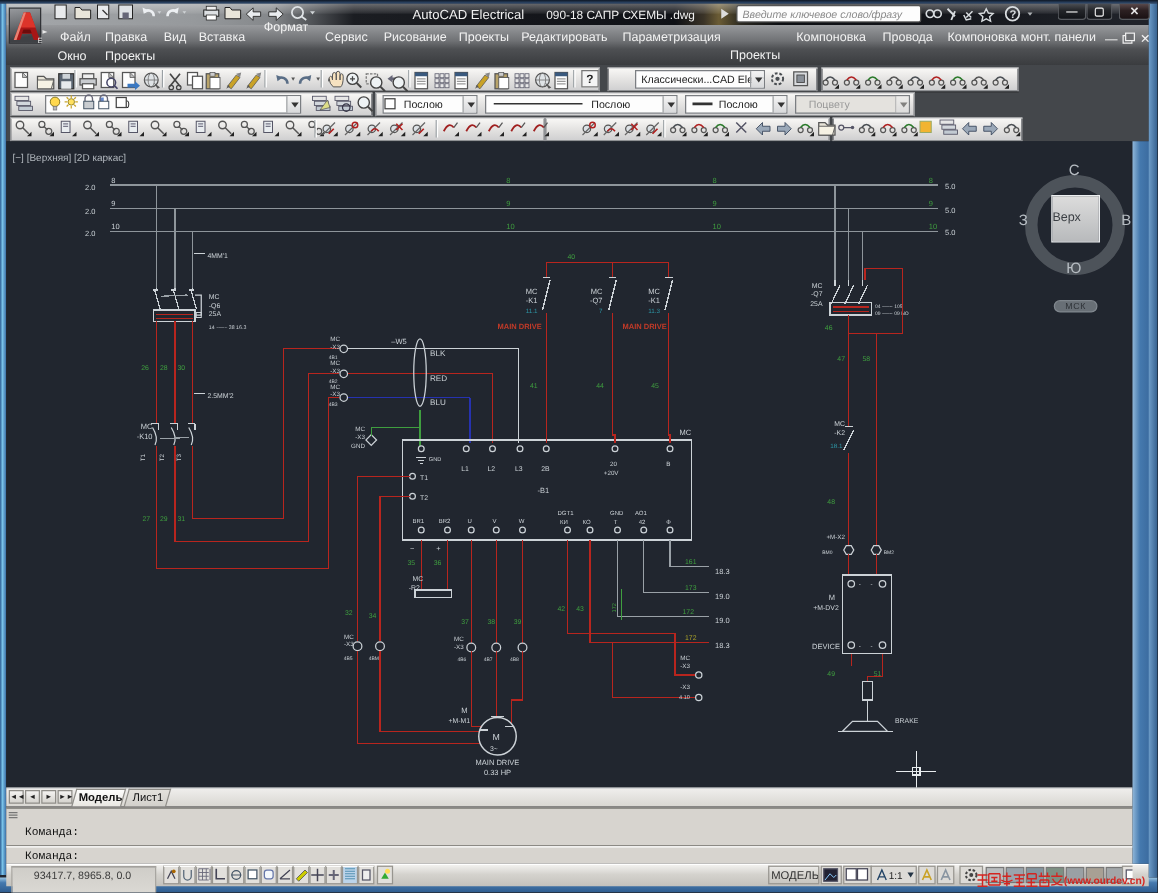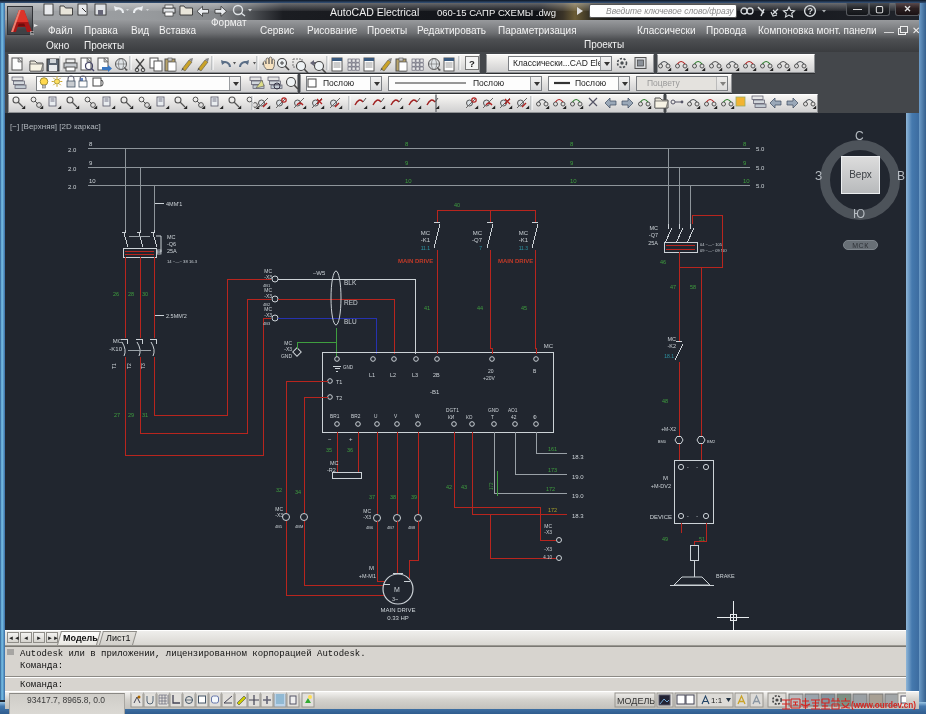--- a/index.html
+++ b/index.html
@@ -7,35 +7,35 @@
 
 #topnavy{left:0;top:0;width:926px;height:3px;background:linear-gradient(#0e1724,#35537a)}
 #lborder{left:0;top:3px;width:5px;height:697px;background:linear-gradient(90deg,#2e5e94,#79c2e8 40%,#3a6ca4)}
 #rborder{left:906px;top:113px;width:20px;height:578px;background:linear-gradient(90deg,#8fb6d8,#4579ae 30%,#39689c 75%,#16304e)}
 #rborder2{left:919px;top:3px;width:7px;height:699px;background:linear-gradient(90deg,#6d9cc8,#35608e)}
 #bborder{left:0;top:702px;width:926px;height:12px;background:linear-gradient(#9cc7e4,#4579ae 35%,#2f5c8e)}
 
 #title{left:5px;top:3px;width:916px;height:17px;background:linear-gradient(90deg,#a4a7aa 0px,#96999c 150px,#85888b 212px,#4e5155 246px,#1b1d22 278px,#0f1116 535px,#3a3327 558px,#6b5c35 570px,#2a2820 588px,#0c0e12 618px,#15171c 760px,#20232a 901px)}
 #title:after{content:"";position:absolute;left:0;top:0;width:100%;height:8px;background:linear-gradient(rgba(255,255,255,.35),rgba(255,255,255,.06))}
 .ttext{color:#f0f0f0;font-size:11px;white-space:pre;z-index:5}
-#search{left:589px;top:4px;width:148px;height:14px;background:#fdfdfd;border:1px solid #555;border-radius:2px;z-index:6;color:#8a8a8a;font-style:italic;font-size:8.5px;line-height:12px;padding-left:16px;overflow:hidden}
+#search{left:589px;top:4px;width:148px;height:14px;background:#fdfdfd;border:1px solid #555;border-radius:2px;z-index:6;color:#8a8a8a;font-style:italic;font-size:8.5px;line-height:12px;padding-left:4px;overflow:hidden}
 .winbtn{top:3px;height:13px;z-index:7;border:1px solid #585b60;border-top:none;background:linear-gradient(#4b4e53,#232529 45%,#121418);border-radius:0 0 3px 3px;color:#e8e8e8;text-align:center;font-size:9px;line-height:12px;font-weight:bold}
 
 #menubar{left:5px;top:20px;width:914px;height:32px;background:linear-gradient(#989a9d,#6f7174 40%,#4e5053 60%,#3a3c3f)}
 .mi{color:#f2f2f2;font-size:10px;white-space:nowrap;z-index:5}
 
 #tbzone{left:5px;top:52px;width:914px;height:61px;background:#44474b}
 .strip{position:absolute;background:linear-gradient(#f8f7f5,#e2e1e0 55%,#d0d0d1);border:1px solid #8f9194;border-top-color:#fff;box-shadow:0 1px 0 #2e3033}
 .combo{position:absolute;background:#fdfdfd;border:1px solid #7b7e82;font-size:8.5px;color:#222;line-height:13px;white-space:nowrap;overflow:hidden}
 .cbtn{position:absolute;width:11px;background:linear-gradient(#f4f4f4,#d8d9db);border-left:1px solid #9a9da0}
 .cbtn:after{content:"";position:absolute;left:2.5px;top:5px;border:3px solid transparent;border-top:4px solid #333}
 
 #canvas{left:5px;top:113px;width:900px;height:517px;background:#21262f}
 #vcube{left:820px;top:140px;width:80px;height:80px;border-radius:50%;border:10px solid rgba(118,124,131,.52)}
-#vsq{left:841px;top:156px;width:39px;height:38px;background:linear-gradient(#dcdcdc,#b8babc);border:1px solid #eceef0;color:#3c4045;font-size:10px;text-align:center;line-height:35px}
+#vsq{left:841px;top:156px;width:39px;height:38px;background:linear-gradient(#dcdcdc,#b8babc);border:1px solid #eceef0;color:#3c4045;font-size:10px;text-align:left;line-height:35px}
 .vlet{color:#b6bcc2;font-size:12px;z-index:4}
 #mck{left:843px;top:240px;width:35px;height:10px;background:#686f76;border:1px solid #7f868d;border-radius:5px;color:#2e3237;font-size:7px;text-align:center;line-height:9px;letter-spacing:.5px}
 
 #tabbar{left:5px;top:630px;width:901px;height:16px;background:linear-gradient(#efeeec,#d9d7d2);border-top:1px solid #fff;border-bottom:1px solid #9a9892}
 .navb{position:absolute;top:632px;width:12px;height:11px;background:linear-gradient(#f4f3f1,#d5d3ce);border:1px solid #8f8d88;color:#222;font-size:6px;text-align:center;line-height:10px}
 .tab{position:absolute;top:631px;height:14px;font-size:9px;color:#111;line-height:14px;z-index:3}
 
 #cmdwin{left:5px;top:646px;width:901px;height:45px;background:#d7d4cf;border-top:1px solid #7a7873;font-family:"Liberation Mono",monospace;font-size:9px;color:#111}
 .cmdline{position:absolute;white-space:pre;font-family:"Liberation Mono",monospace;font-size:9px;color:#111}
 
@@ -65,21 +65,21 @@
       <rect x="165" y="5" width="8" height="3" fill="#eee" stroke="#222" stroke-width=".6"></rect>
       <rect x="165" y="12" width="8" height="4" fill="#fff" stroke="#222" stroke-width=".6"></rect>
       <path d="M180 6h4l1.5 2h7v7h-12.5z" fill="#e8e5da" stroke="#222" stroke-width=".8"></path>
       <path d="M208.5 9.5h-6v-3.2l-5.5 5 5.5 5v-3.2h6z" fill="#e9ecef" stroke="#222" stroke-width=".7"></path>
       <path d="M215 9.5h6v-3.2l5.5 5-5.5 5v-3.2h-6z" fill="#e9ecef" stroke="#222" stroke-width=".7"></path>
       <circle cx="238" cy="10" r="4.5" fill="none" stroke="#dfe3e6" stroke-width="1.4"></circle>
       <path d="M241 13l4 3" stroke="#dfe3e6" stroke-width="1.4"></path>
       <path d="M248 9l4 0-2 2.5z" fill="#cfd3d6"></path>
     </svg>
 <div class="abs ttext" style="left:330px;top:6px;font-size:10.5px">AutoCAD Electrical</div>
-<div class="abs ttext" style="left:437px;top:6.5px;font-size:9.5px">060-15 САПР СХЕМЫ .dwg</div>
+<div class="abs ttext" style="left:437px;top:6.5px;font-size:9.5px">090-18 САПР СХЕМЫ .dwg</div>
 <div class="abs" style="left:577px;top:7px;z-index:6;border:4px solid transparent;border-left:6px solid #ddd"></div>
 <div class="abs" id="search">Введите ключевое слово/фразу</div>
 <svg class="abs" style="left:740px;top:4px;z-index:6" width="100" height="15" viewBox="0 0 100 15">
 <circle cx="4" cy="7" r="3" fill="none" stroke="#d8dcdf" stroke-width="1.3"></circle>
       <circle cx="10" cy="7" r="3" fill="none" stroke="#d8dcdf" stroke-width="1.3"></circle>
 <path d="M18 3l6 6m0-4l-3 7" stroke="#d8dcdf" stroke-width="1.5" fill="none"></path>
 <path d="M33 10l5-5m-5 1l4 4m-6-2l2 4 4-1" stroke="#d8dcdf" stroke-width="1.2" fill="none"></path>
 <path d="M49 3l1.7 3.4 3.8.4-2.8 2.5.8 3.7-3.5-1.9-3.5 1.9.8-3.7-2.8-2.5 3.8-.4z" fill="none" stroke="#d8dcdf" stroke-width="1.1"></path>
 <circle cx="70" cy="7" r="5.4" fill="none" stroke="#d8dcdf" stroke-width="1.4"></circle>
       <text x="67.6" y="10.4" fill="#d8dcdf" font-size="9" font-weight="bold" font-family="Liberation Sans">?</text>
@@ -103,21 +103,21 @@
 <div class="abs mi" style="left:84px;top:25px">Правка</div>
 <div class="abs mi" style="left:131px;top:25px">Вид</div>
 <div class="abs mi" style="left:159px;top:25px">Вставка</div>
 <div class="abs mi" style="left:211px;top:17px">Формат</div>
 <div class="abs mi" style="left:260px;top:25px">Сервис</div>
 <div class="abs mi" style="left:307px;top:25px">Рисование</div>
 <div class="abs mi" style="left:367px;top:25px">Проекты</div>
 <div class="abs mi" style="left:417px;top:25px">Редактировать</div>
 <div class="abs mi" style="left:498px;top:25px">Параметризация</div>
 <div class="abs mi" style="left:584px;top:39px">Проекты</div>
-<div class="abs mi" style="left:637px;top:25px">Классически</div>
+<div class="abs mi" style="left:637px;top:25px">Компоновка</div>
 <div class="abs mi" style="left:706px;top:25px">Провода</div>
 <div class="abs mi" style="left:758px;top:25px">Компоновка монт. панели</div>
 <div class="abs mi" style="left:46px;top:40px">Окно</div>
 <div class="abs mi" style="left:84px;top:40px">Проекты</div>
 <div class="abs mi" style="left:884px;top:26px;font-size:10px">—</div>
 <div class="abs" style="left:898px;top:28px;width:8px;height:7px;border:1px solid #eee;z-index:5"></div>
 <div class="abs" style="left:900px;top:26px;width:8px;height:7px;border:1px solid #eee;background:#6f7174;z-index:5"></div>
 <div class="abs mi" style="left:912px;top:25px;font-size:10px">✕</div>
 
 <div class="abs" id="tbzone"></div>
@@ -833,21 +833,20 @@
 <div class="abs navb" style="left:7px">◄◄</div>
 <div class="abs navb" style="left:20px">◄</div>
 <div class="abs navb" style="left:33px">►</div>
 <div class="abs navb" style="left:46px">►►</div>
 <div class="abs tab" style="left:59px;width:40px;background:linear-gradient(#fdfdfc,#e9e7e2);border:1px solid #8f8d88;border-bottom:none;transform:skewX(-16deg)"></div>
 <div class="abs tab" style="left:63px;font-weight:bold">Модель</div>
 <div class="abs tab" style="left:101px;width:34px;transform:skewX(-16deg);border:1px solid #8f8d88;border-bottom:none;background:linear-gradient(#e3e1dc,#d2d0cb)"></div>
 <div class="abs tab" style="left:106px">Лист1</div>
 
 <div class="abs" id="cmdwin"></div>
-<div class="abs cmdline" style="left:20px;top:649px">Autodesk или в приложении, лицензированном корпорацией Autodesk.</div>
 <div class="abs cmdline" style="left:20px;top:661px">Команда:</div>
 <div class="abs" style="left:5px;top:676px;width:901px;height:1px;background:#8c8a85"></div>
 <div class="abs" style="left:5px;top:677px;width:901px;height:1px;background:#fff"></div>
 <div class="abs cmdline" style="left:20px;top:680px">Команда:</div>
 <svg class="abs" style="left:6px;top:648px" width="12" height="40">
       <path d="M1 2h7M1 4h7M1 6h7" stroke="#777"></path>
     </svg>
 
 <div class="abs" id="statusbar"></div>
 <div class="abs" id="coords">93417.7, 8965.8, 0.0</div>

